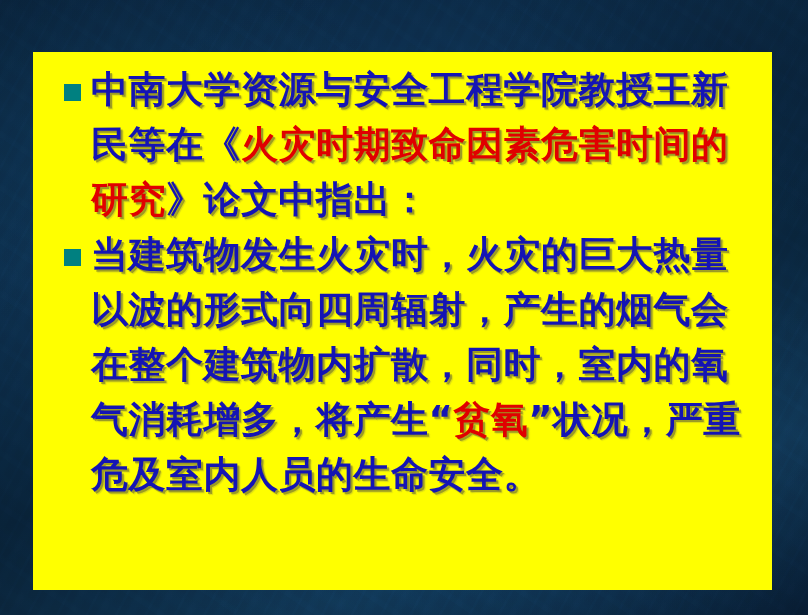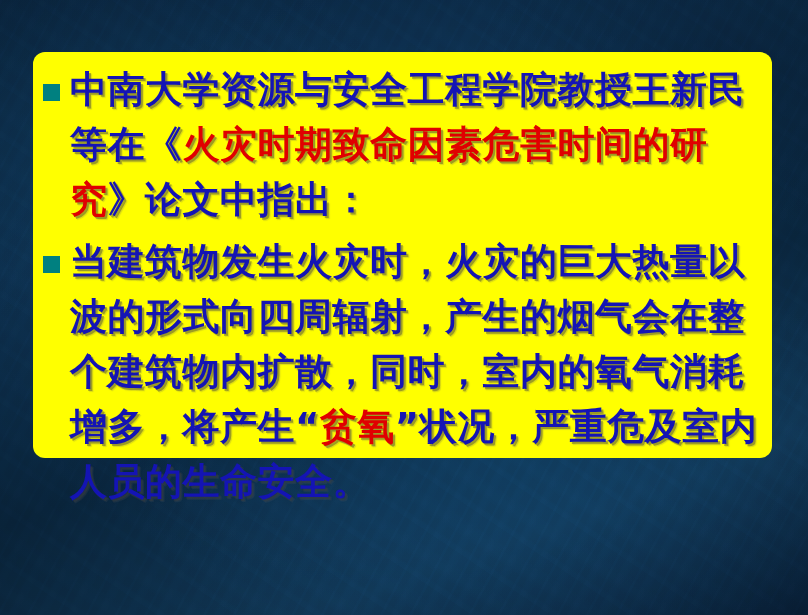--- a/index.html
+++ b/index.html
@@ -60,33 +60,32 @@
     background: radial-gradient(ellipse 95% 92% at 50% 48%,
                  rgba(0,0,0,0) 42%, rgba(0,0,0,0.32) 100%);
   }
 
   
   #content-panel {
     position: absolute;
     left: 33px;
     top: 52px;
     width: 739px;
-    height: 406px;
+    height: 538px;
     background: #ffff00;
     box-sizing: border-box;
-    padding: 10px 8px 6px 3px;
-    border-radius: 12px;
+    padding: 10px 8px 6px 24px;
   }
 
   .bullet-block {
     display: flex;
     align-items: flex-start;
   }
   .bullet-block + .bullet-block {
-    margin-top: 7px;
+    margin-top: 0;
   }
 
   .bullet-marker {
     flex: 0 0 auto;
     width: 17px;
     height: 17px;
     background: #008080;
     margin-top: 22px;
     margin-left: 7px;
     margin-right: 10px;

